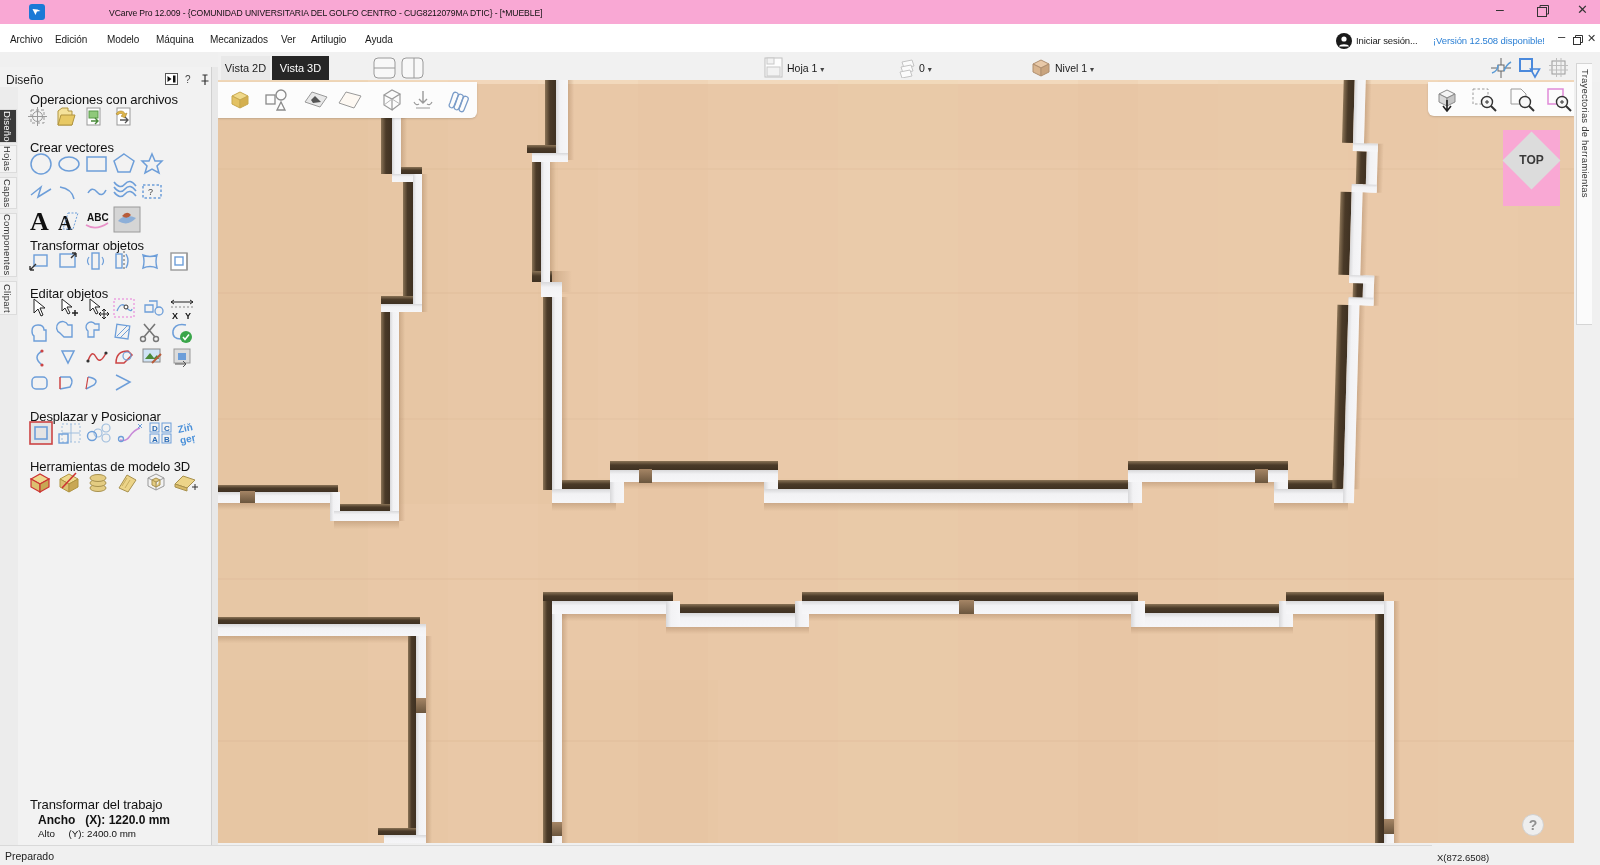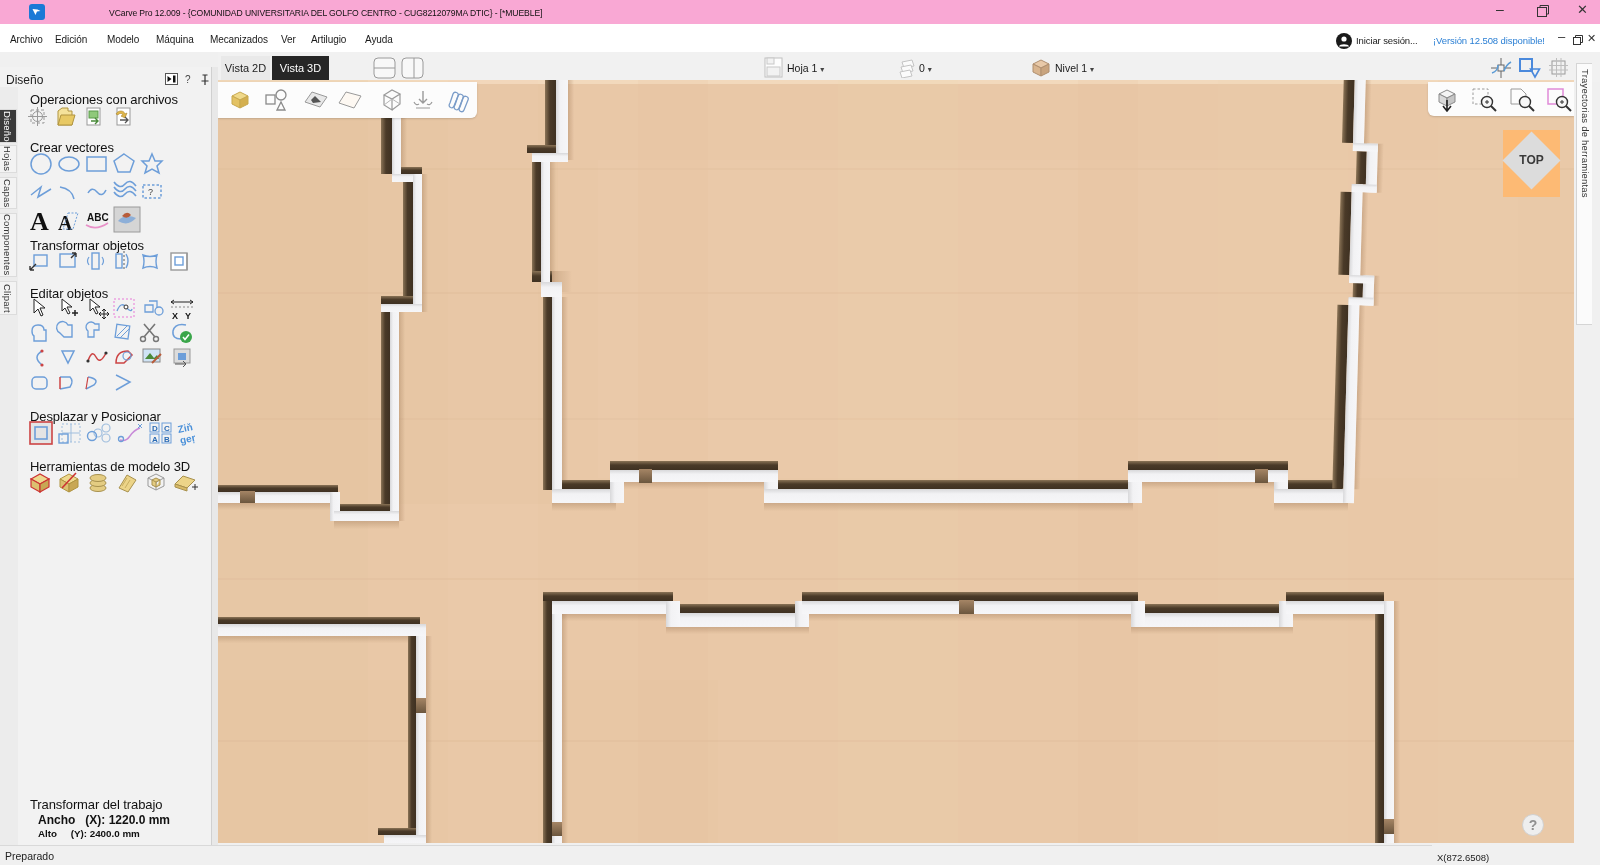--- a/index.html
+++ b/index.html
@@ -25,21 +25,21 @@
 #rightstrip { position:absolute; left:1574px; top:82px; width:26px; height:763px; background:#f0f0f0; }
 #righttab { position:absolute; left:2px; top:-19px; width:16px; height:262px; background:#fbfbfb;
   border:1px solid #d5d5d5; border-right:none; }
 #righttab span { writing-mode:vertical-rl; font-size:9.5px; color:#333; display:block; margin:5px 0 0 3px; letter-spacing:0.2px; white-space:nowrap; }
 #statusbar { position:absolute; left:0; top:845px; width:1432px; height:20px; background:#f0f0f0;
   border-top:1px solid #d9d9d9; font-size:10.5px; color:#222; }
 #tooltopleft { position:absolute; left:0px; top:2px; width:259px; height:36px; background:#fcfcfc;
   border-radius:0 0 6px 0; box-shadow:0 1px 2px rgba(0,0,0,0.15); }
 #tooltopright { position:absolute; left:1210px; top:2px; width:146px; height:34px; background:#fcfcfc;
   border-radius:0 0 0 6px; box-shadow:0 1px 2px rgba(0,0,0,0.15); }
-#topcube { position:absolute; left:1285px; top:50px; width:57px; height:67px; background:#fdba74; }
+#topcube { position:absolute; left:1285px; top:50px; width:57px; height:76px; background:#f9a8d4; }
 #topcube .diamond { position:absolute; left:8px; top:10px; width:41px; height:41px; background:#dcdcdc;
   transform:rotate(45deg); }
 #topcube .lbl { position:absolute; left:0; top:23px; width:57px; text-align:center; font-size:12px;
   font-weight:bold; color:#3a3a3a; }
 #helpq { position:absolute; left:1304px; top:734px; width:22px; height:22px; border-radius:50%;
   background:#eeeeee; border:1px solid #d0d0d0; color:#909090; font-size:14px; font-weight:bold;
   text-align:center; line-height:20px; }
 </style>
 </head>
 <body>
@@ -774,21 +774,21 @@
 
     <g transform="translate(145 0)">
       <path d="M2 14 L10 6 L22 10 L14 18 Z" fill="#ecd488" stroke="#a8914e"></path>
       <path d="M14 18 L14 21 L2 17 L2 14 Z" fill="#d8ba66" stroke="#a8914e"></path>
       <path d="M19 17 L25 17 M22 14 L22 20" stroke="#333"></path>
     </g>
   </svg>
 
   <div class="sechead" style="left:30px;top:730px">Transformar del trabajo</div>
   <div class="abs" style="left:38px;top:746px;font-size:12px;font-weight:bold;color:#111">Ancho&nbsp;&nbsp;&nbsp;(X): 1220.0 mm</div>
-  <div class="abs" style="left:38px;top:761px;font-size:9.8px;font-weight:bold;color:#111">Alto&nbsp;&nbsp;&nbsp;&nbsp;&nbsp;(Y): 2400.0 mm</div>
+  <div class="abs" style="left:38px;top:761px;font-size:9.8px;font-weight:normal;color:#111">Alto&nbsp;&nbsp;&nbsp;&nbsp;&nbsp;(Y): 2400.0 mm</div>
   <div class="abs" style="left:38px;top:776px;font-size:9.8px;font-weight:bold;color:#111">Espesor (Z): 12.0 mm</div>
 
   <div class="abs" style="left:211px;top:0;width:7px;height:793px;background:#e8e8e8;border-left:1px solid #d0d0d0"></div>
 </div>
 
 <div id="statusbar">
 
   <div class="abs" style="left:5px;top:4px">Preparado</div>
 
   <div class="abs" style="left:1437px;top:6px;font-size:9.5px">X(872.6508) Y(1536.9131) Z(0.0000)</div>

